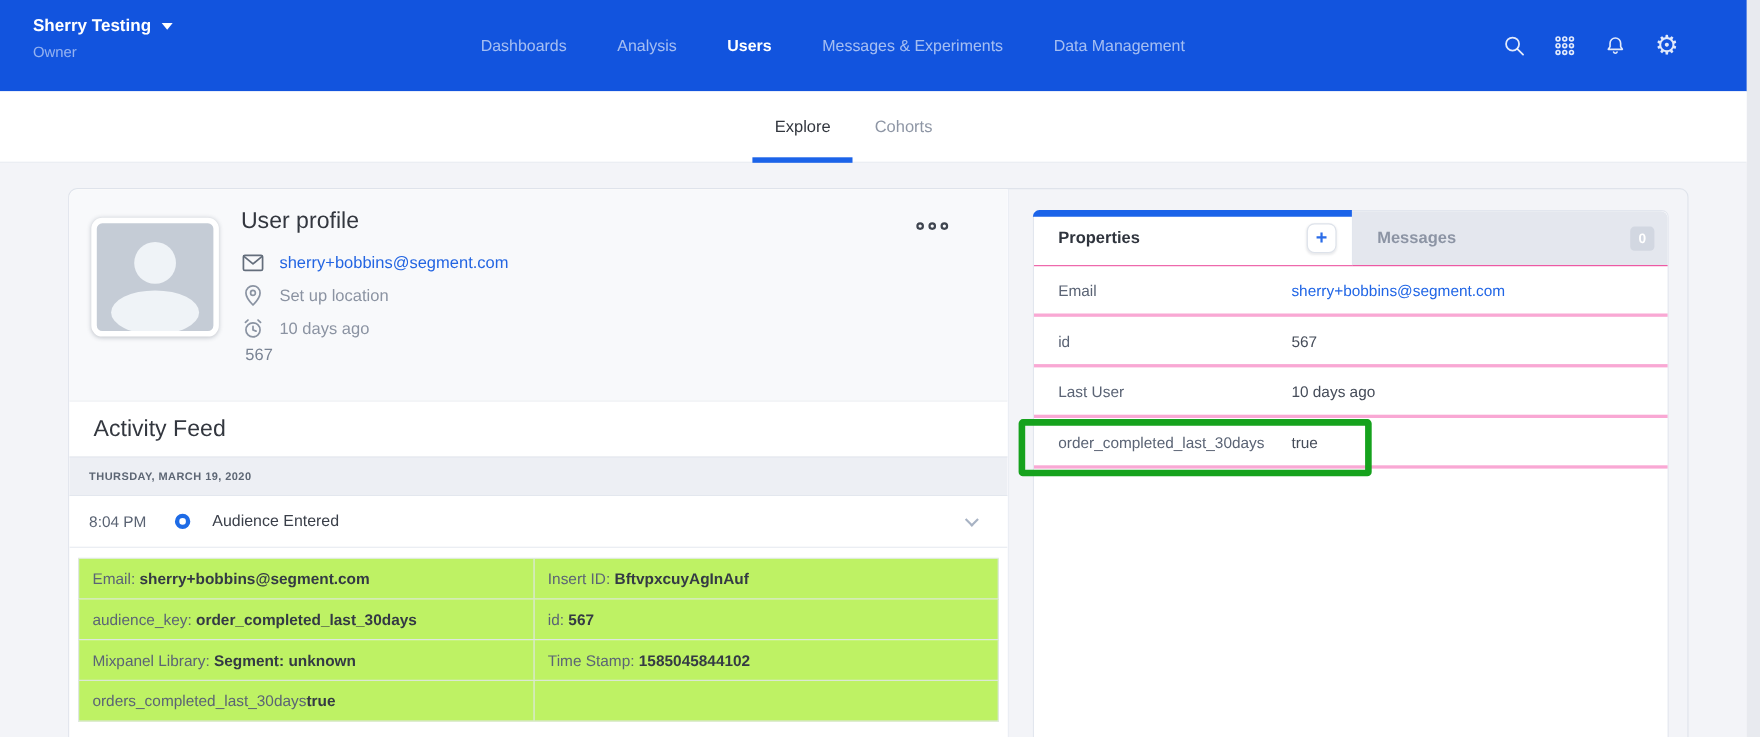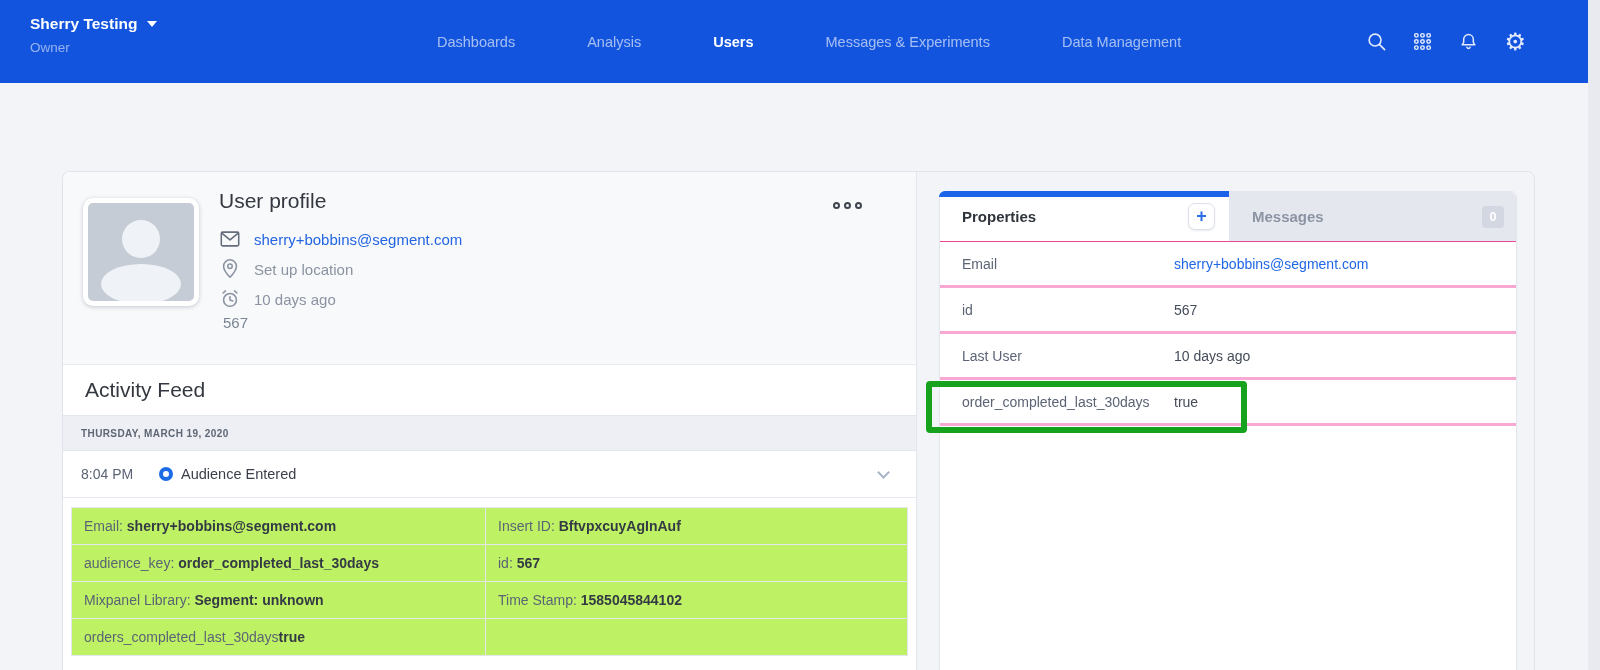--- a/index.html
+++ b/index.html
@@ -5,21 +5,21 @@
   * { margin:0; padding:0; box-sizing:border-box; }
   body { background:#e8eaef; font-family:"Liberation Sans", sans-serif; }
   .screen { position:relative; width:1588px; height:670px; overflow:hidden; background:#f3f4f8; }
 
   
   .topbar { position:absolute; top:0; left:0; right:0; height:83px; background:#1254de; }
   .project { position:absolute; left:30px; top:15px; color:#fff; }
   .project-name { display:flex; align-items:center; gap:10px; font-weight:bold; font-size:15.5px; cursor:pointer; }
   .caret-down { width:0; height:0; border-left:5px solid transparent; border-right:5px solid transparent; border-top:6px solid #fff; }
   .project-role { margin-top:7px; color:rgba(255,255,255,.55); font-size:13.5px; }
-  .main-nav { position:absolute; left:437px; top:0; height:83px; display:flex; align-items:center; gap:72px; }
+  .main-nav { position:absolute; left:437px; top:0; height:83px; display:flex; align-items:center; gap:46px; }
   .nav-item { color:rgba(255,255,255,.62); font-size:14.5px; cursor:pointer; white-space:nowrap; }
   .nav-item.active { color:#fff; font-weight:bold; }
   .top-icons { position:absolute; right:62px; top:0; height:83px; display:flex; align-items:center; gap:25px; color:rgba(255,255,255,.88); }
   .top-icons svg { display:block; }
   .gear-glyph { font-size:24px; line-height:1; color:rgba(255,255,255,.88); cursor:pointer; }
 
   
   .subnav { position:absolute; top:83px; left:0; right:0; height:65px; background:#fff; border-bottom:1px solid #e7eaf0; }
   .subnav-inner { height:100%; display:flex; justify-content:center; transform:translateX(-18px); }
   .subtab { position:relative; height:100%; display:flex; align-items:center; padding:0 20px; font-size:15px; color:#8e96a5; cursor:pointer; }
@@ -44,21 +44,21 @@
   .user-id { position:absolute; left:160px; top:142px; color:#7a8494; font-size:15px; }
   .dots-menu { position:absolute; left:770px; top:30px; display:flex; gap:4px; cursor:pointer; }
   .dots-menu .dot { width:7px; height:7px; border:2px solid #3f454f; border-radius:50%; }
 
   
   .activity-header { height:51px; background:#fff; border-top:1px solid #e7eaf0; display:flex; align-items:center; padding-left:22px; font-size:21px; color:#33373f; }
   .date-bar { height:36px; background:#edeff4; border-top:1px solid #e3e7ee; border-bottom:1px solid #e3e7ee; display:flex; align-items:center; padding-left:18px; font-size:10px; font-weight:bold; letter-spacing:.4px; color:#5d6674; }
   .event-row { position:relative; height:47px; background:#fff; border-bottom:1px solid #e7eaf0; display:flex; align-items:center; padding-left:18px; }
   .event-time { width:62px; color:#5a6373; font-size:14px; }
   .event-dot { margin-left:16px; width:14px; height:14px; border:4px solid #1e6be6; border-radius:50%; background:#fff; }
-  .event-name { margin-left:8px; color:#3a3f49; font-size:14.5px; }
+  .event-name { margin-left:20px; color:#3a3f49; font-size:14.5px; }
   .event-chevron { position:absolute; right:28px; top:17px; width:9px; height:9px; border-right:2px solid #a8b3c4; border-bottom:2px solid #a8b3c4; transform:rotate(45deg); cursor:pointer; }
 
   .details-table { margin:9px 8px 0 8px; border-top:1px solid #e2e6ee; }
   .d-row { display:flex; height:37px; border-left:1px solid #e2e6ee; border-right:1px solid #e2e6ee; border-bottom:1px solid #e2e6ee; background:#bef264; }
   .d-cell { display:flex; align-items:center; padding-left:12px; font-size:14px; color:#5b6475; overflow:hidden; white-space:nowrap; }
   .d-cell.c-left { width:414px; border-right:1px solid #e2e6ee; }
   .d-cell.c-right { flex:1; }
   .d-value { font-weight:bold; color:#343a44; }
 
   
@@ -124,20 +124,30 @@
       <span>
         <svg width="21" height="21" viewBox="0 0 24 24" fill="none" stroke="currentColor" stroke-width="1.7" stroke-linejoin="round" stroke-linecap="round">
           <path d="M12 4a5.5 5.5 0 0 0-5.5 5.5V13l-1.8 2.8h14.6L17.5 13V9.5A5.5 5.5 0 0 0 12 4z"></path>
           <path d="M10.2 18.6a1.9 1.9 0 0 0 3.6 0"></path>
         </svg>
       </span>
       <span class="gear-glyph">⚙</span>
     </div>
   </div>
 
+  <div class="subnav">
+    <div class="subnav-inner">
+      <div class="subtab active">
+        <span>Explore</span>
+      </div>
+      <div class="subtab">
+        <span>Cohorts</span>
+      </div>
+    </div>
+  </div>
 
   <div class="content-card">
 
     <div class="left-panel">
 
       <div class="profile-section">
         <div class="avatar">
           <div class="avatar-head"></div>
           <div class="avatar-body"></div>
         </div>

